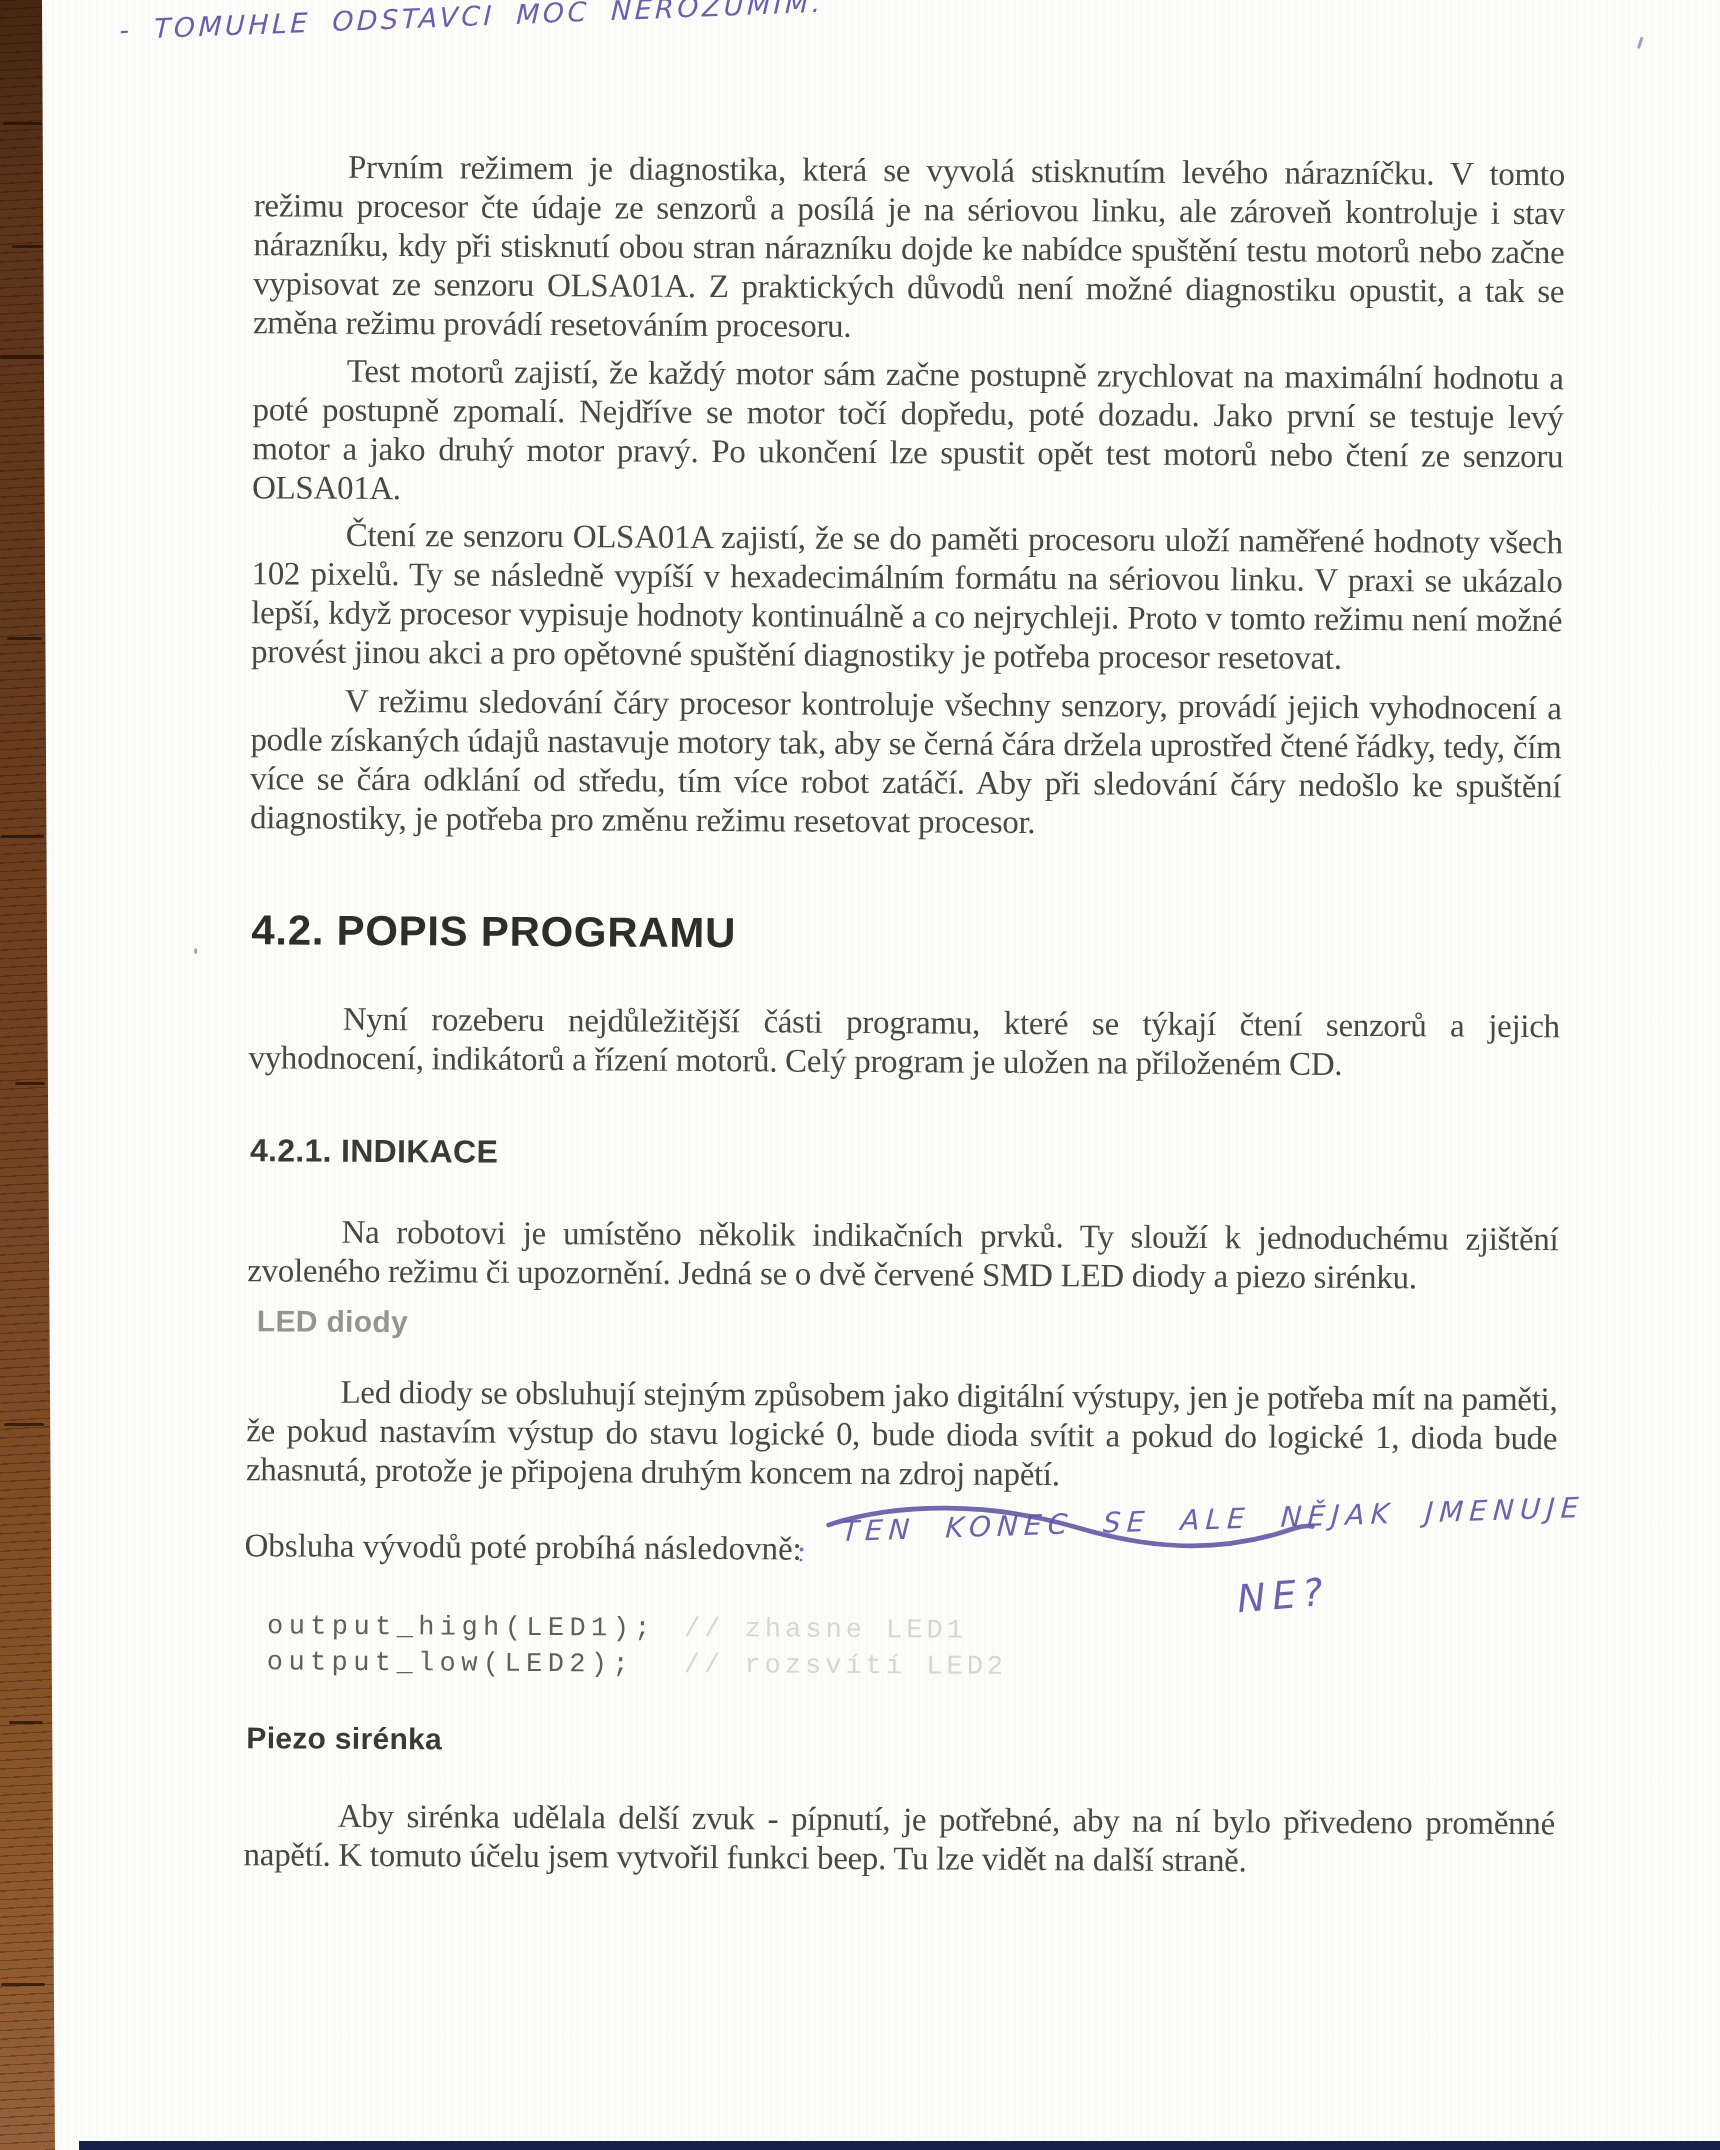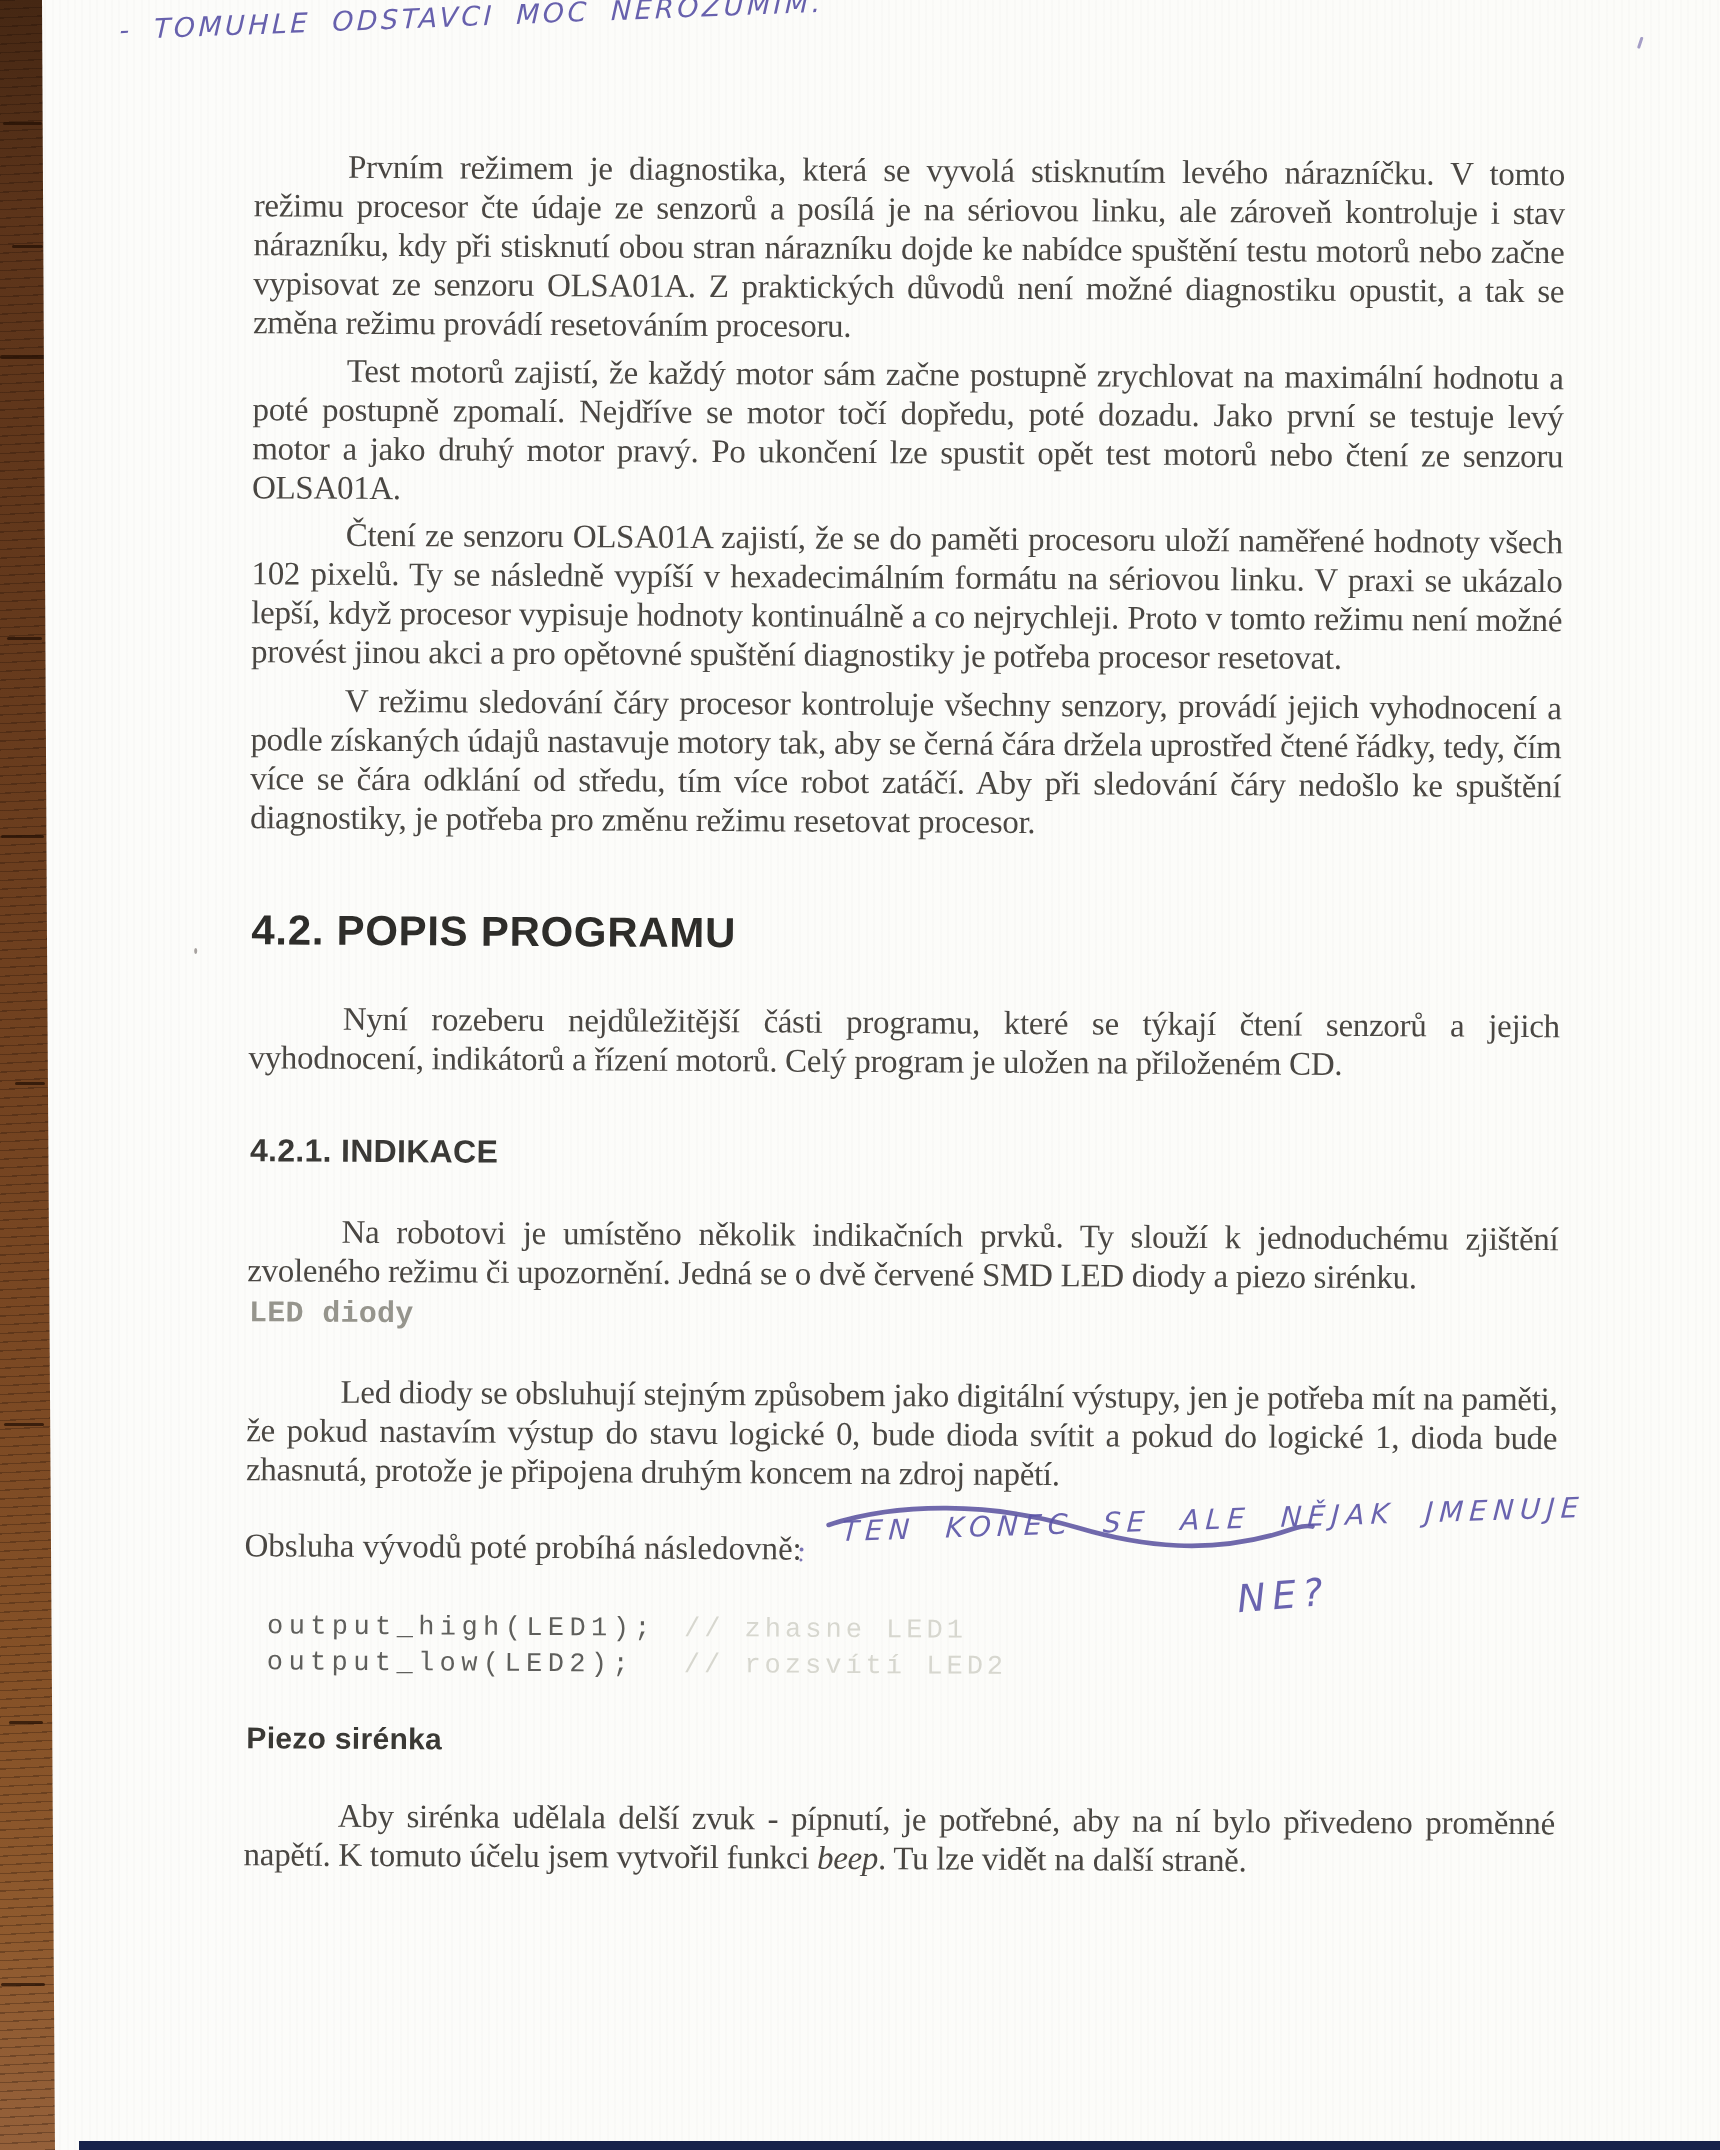--- a/index.html
+++ b/index.html
@@ -81,21 +81,21 @@
     transform:rotate(-2.2deg) skewX(-5deg);transform-origin:left top;opacity:.9;
   }
   .hw-mid2{
     left:1245px;top:1571px;font-size:38px;letter-spacing:6.7px;
     transform:rotate(-5deg);transform-origin:left top;opacity:.9;
   }
   .pen-wave{position:absolute;left:832px;top:1493px;}
   .speck{position:absolute;background:#a7a29f;border-radius:50%;}
   .pen-speck{position:absolute;background:#7b74b5;border-radius:50%;}
   .tick{position:absolute;width:2.7px;height:12px;background:#a59ec6;transform:rotate(18deg);border-radius:1.3px;}
-  .it{font-style:italic;}
+  .it{}
 </style>
 </head>
 <body>
 
 <div class="scan">
 
   <div class="wood">
     <div class="streak" style="left:2.7px;top:122px;width:39px;height:3.4px;"></div>
     <div class="streak" style="left:12px;top:245px;width:31px;height:2.7px;"></div>
     <div class="streak" style="left:0;top:355px;width:47px;height:4px;"></div>
@@ -122,21 +122,21 @@
     <div class="para" style="top:681px;">V režimu sledování čáry procesor kontroluje všechny senzory, provádí jejich vyhodnocení a podle získaných údajů nastavuje motory tak, aby se černá čára držela uprostřed čtené řádky, tedy, čím více se čára odklání od středu, tím více robot zatáčí. Aby při sledování čáry nedošlo ke spuštění diagnostiky, je potřeba pro změnu režimu resetovat procesor.</div>
 
     <h1 class="h-main" style="top:906px;margin:0;">4.2. POPIS PROGRAMU</h1>
 
     <div class="para" style="top:999px;">Nyní rozeberu nejdůležitější části programu, které se týkají čtení senzorů a jejich vyhodnocení, indikátorů a řízení motorů. Celý program je uložen na přiloženém CD.</div>
 
     <h2 class="h-sub" style="top:1132px;margin:0;">4.2.1. INDIKACE</h2>
 
     <div class="para" style="top:1212px;">Na robotovi je umístěno několik indikačních prvků. Ty slouží k jednoduchému zjištění zvoleného režimu či upozornění. Jedná se o dvě červené SMD LED diody a piezo sirénku.</div>
 
-    <h3 class="h-minor" style="top:1296px;margin:0;color:#96958d;font-family:Liberation Mono, monospace;">LED diody</h3>
+    <h3 class="h-minor" style="top:1296px;margin:8px;color:#96958d;">LED diody</h3>
 
     <div class="para" style="top:1372px;">Led diody se obsluhují stejným způsobem jako digitální výstupy, jen je potřeba mít na paměti, že pokud nastavím výstup do stavu logické 0, bude dioda svítit a pokud do logické 1, dioda bude zhasnutá, protože je připojena druhým koncem na zdroj napětí.</div>
 
     <div class="lead" style="top:1527px;">Obsluha vývodů poté probíhá následovně:</div>
 
     <svg class="pen-wave" width="497" height="67" viewBox="0 0 740 100">
       <path d="M8,42 C110,8 250,6 380,44 C470,70 580,86 700,44 C712,40 722,38 730,40" fill="none" stroke="#574f9e" stroke-width="7" stroke-linecap="round" opacity="0.85"></path>
     </svg>
 
     <div class="hw hw-mid1">TEN KONEC SE ALE NĚJAK JMENUJE</div>

